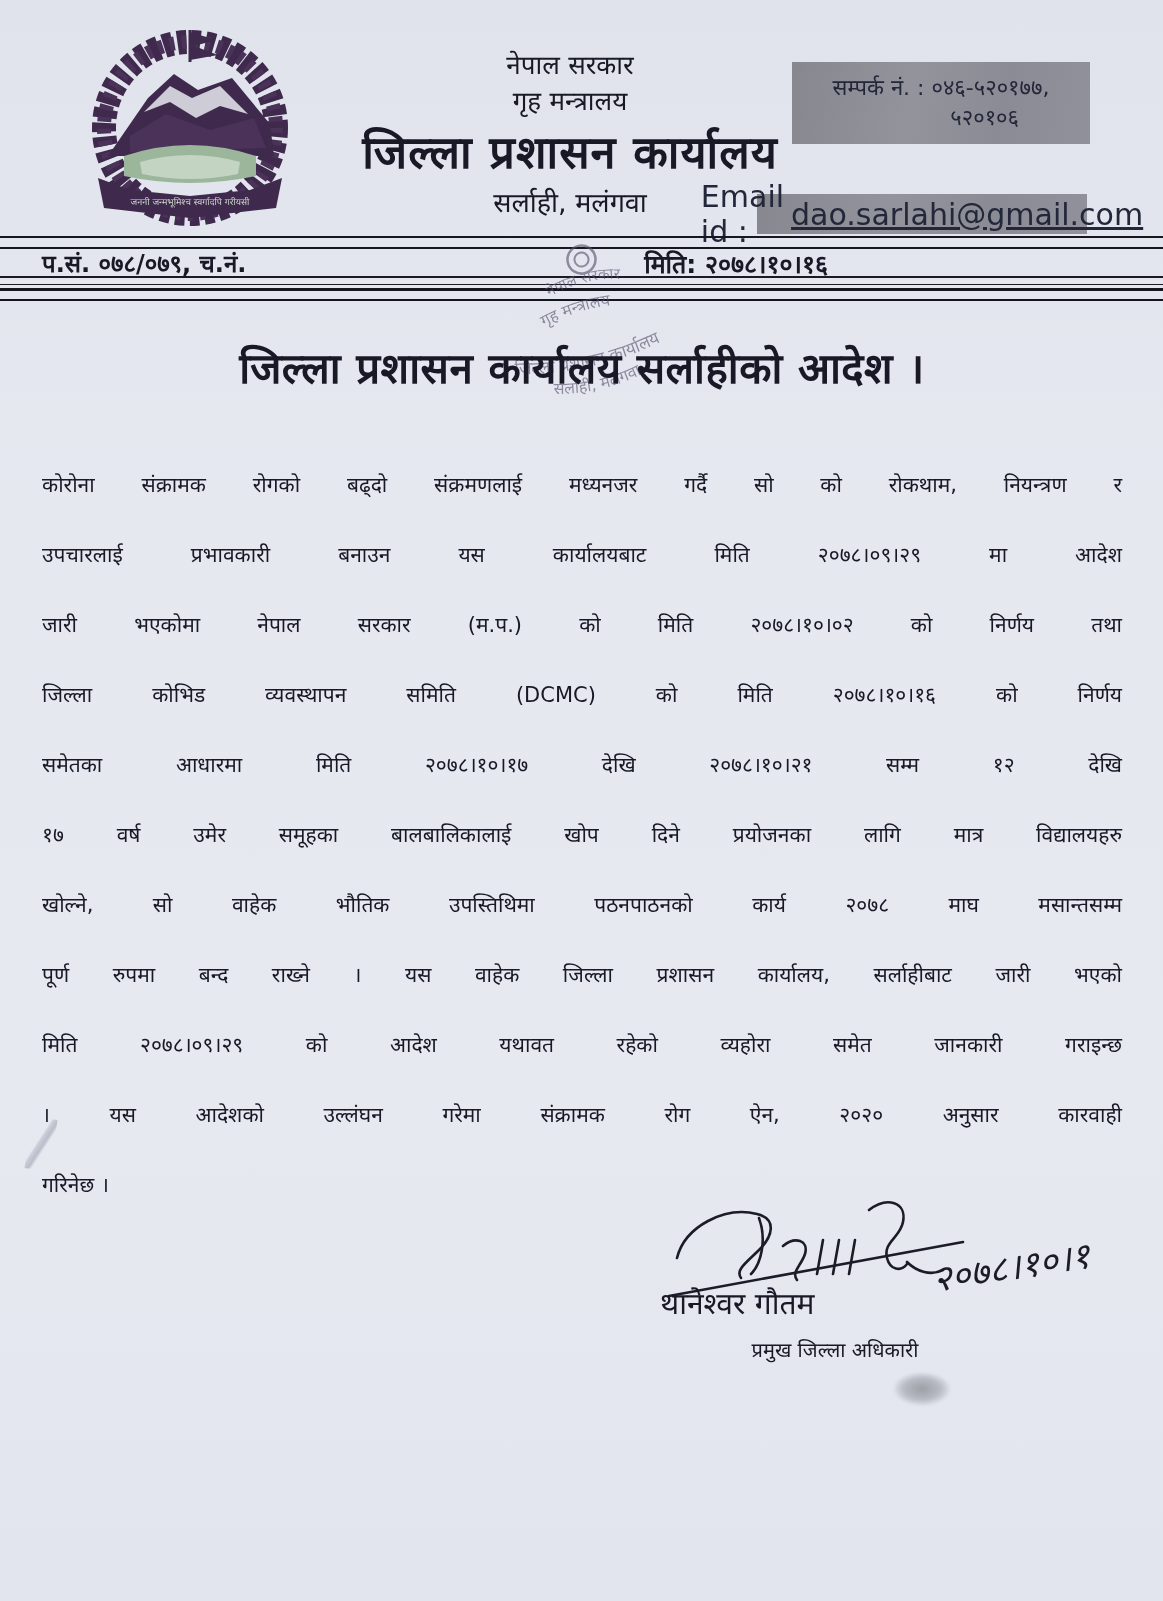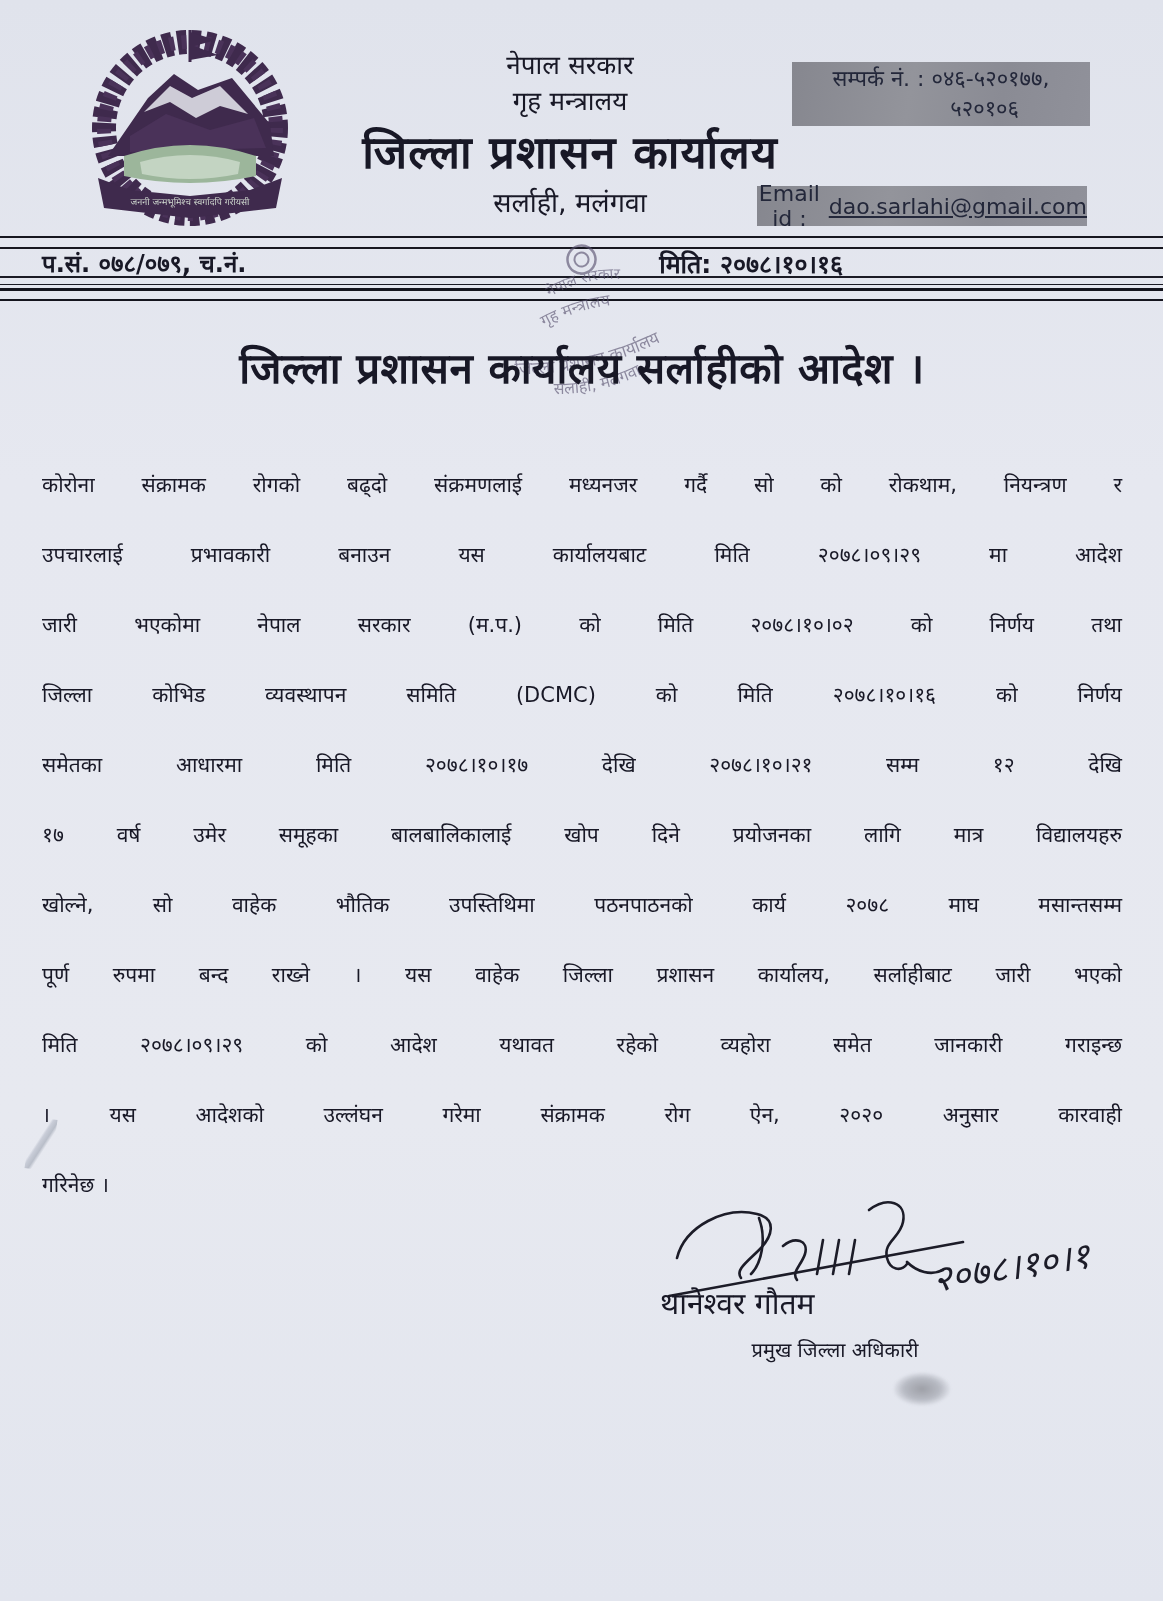--- a/index.html
+++ b/index.html
@@ -11,29 +11,29 @@
   }
   
   .emblem{position:absolute;left:70px;top:28px;width:240px;height:205px;}
   .head-center{position:absolute;left:280px;width:580px;top:48px;text-align:center;}
   .gov{font-size:26px;line-height:34px;}
   .ministry{font-size:26px;line-height:34px;margin-top:2px;}
   .office{font-size:45px;font-weight:bold;line-height:58px;margin-top:6px;letter-spacing:1px;}
   .location{font-size:27px;line-height:34px;margin-top:4px;}
   .graybox{position:absolute;background:linear-gradient(100deg,#86878f,#93949b 40%,#8a8b94 70%,#90919a);
     color:#23273a;display:flex;align-items:center;justify-content:center;}
-  .contact-box{left:792px;top:62px;width:298px;height:64px;flex-direction:column;font-size:22px;line-height:30px;}
+  .contact-box{left:792px;top:62px;width:298px;height:82px;flex-direction:column;font-size:22px;line-height:30px;}
   .contact-line2{align-self:flex-end;padding-right:71px;}
-  .email-box{left:757px;top:186px;width:330px;height:40px;font-size:22px;text-align:center;}
+  .email-box{left:757px;top:194px;width:330px;height:40px;font-size:30px;}
   .email-box .email{text-decoration:underline;margin-left:7px;}
   
   .ruleA{position:absolute;left:0;top:236px;width:1163px;height:9px;border-top:2px solid #16161f;border-bottom:2px solid #16161f;}
   .ruleB{position:absolute;left:0;top:276px;width:1163px;height:6px;border-top:2px solid #1a1a24;border-bottom:1px solid #1a1a24;}
   .ruleC{position:absolute;left:0;top:288px;width:1163px;height:8px;border-top:3px solid #14141d;border-bottom:2px solid #14141d;}
-  .refrow{position:absolute;left:0;top:246px;width:956px;height:30px;font-size:24px;font-weight:bold;padding-left:15px;}
+  .refrow{position:absolute;left:0;top:246px;width:956px;height:30px;font-size:24px;font-weight:bold;}
   .refno{position:absolute;left:42px;top:0;}
   .refdate{position:absolute;right:128px;top:0;font-size:25px;}
   
   .stamp{position:absolute;left:470px;top:228px;width:250px;height:180px;opacity:0.62;transform:rotate(-13deg);}
   
   .title{position:absolute;left:0;top:338px;width:1130px;text-align:center;font-size:42px;font-weight:bold;letter-spacing:0.5px;padding-left:17px;}
   
   .body-text{position:absolute;left:42px;top:450px;width:1080px;font-size:21px;}
   .body-line{line-height:70px;text-align:justify;text-align-last:justify;height:70px;white-space:normal;}
   .body-line:last-child{text-align-last:left;}

